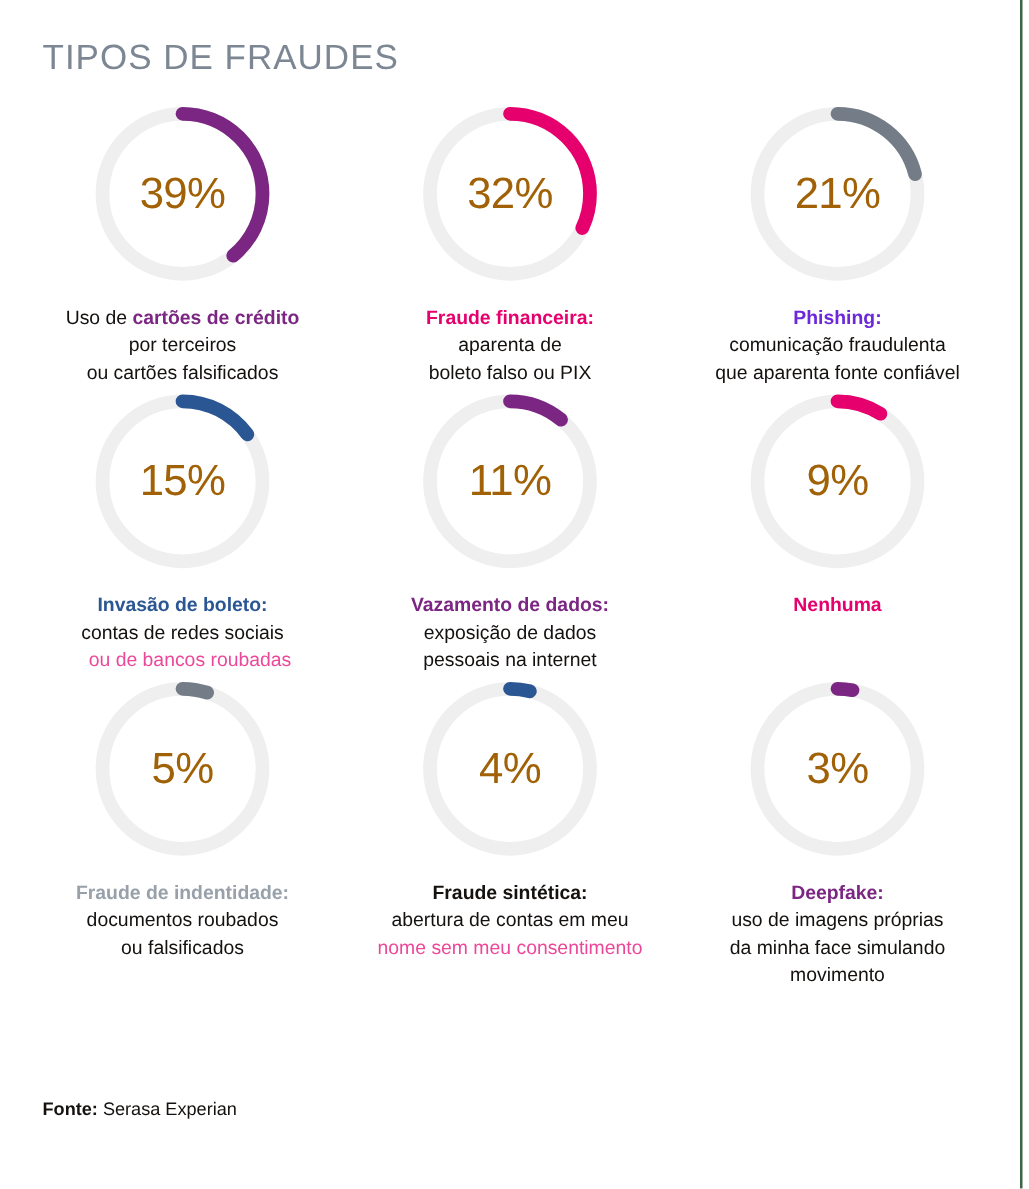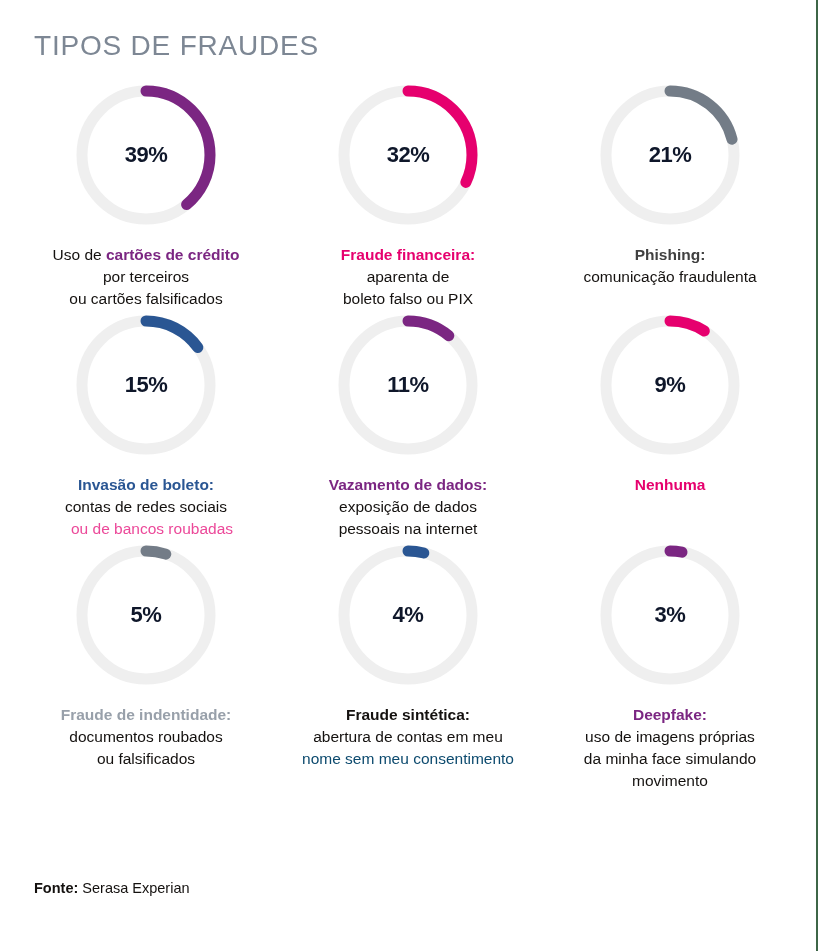--- a/index.html
+++ b/index.html
@@ -67,23 +67,23 @@
   }
   .pct {
     position: absolute;
     left: 0;
     top: 0;
     width: 150px;
     height: 150px;
     display: flex;
     align-items: center;
     justify-content: center;
-    font-size: 22px;
-    font-weight: 700;
-    color: #0f172a;
+    font-size: 35px;
+    font-weight: 400;
+    color: #a16207;
     letter-spacing: -0.5px;
   }
   .label {
     margin-top: 14px;
     text-align: center;
     font-size: 15.5px;
     line-height: 1.42;
     color: #14110f;
     max-width: 258px;
   }
@@ -137,22 +137,23 @@
       </div>
       <div class="cell row-0">
         <div class="donut-wrap">
           <svg class="donut" viewBox="0 0 150 150">
             <circle cx="75" cy="75" r="64" fill="none" stroke="#efefef" stroke-width="11"></circle>
             <circle cx="75" cy="75" r="64" fill="none" stroke="#737c87" stroke-width="11" stroke-linecap="round" stroke-dasharray="84.44601052849364 402.1238596594935" transform="rotate(-90 75 75)"></circle>
           </svg>
           <div class="pct">21%</div>
         </div>
         <div class="label">
-          <div><span class="hl" style="color: #404040;">Phishing:</span></div>
+          <div><span class="hl" style="color: #6d28d9;">Phishing:</span></div>
           <div><span style="color: rgb(20, 17, 15);">comunicação fraudulenta</span></div>
+          <div><span style="color: rgb(20, 17, 15);">que aparenta fonte confiável</span></div>
         </div>
       </div>
       <div class="cell row-1">
         <div class="donut-wrap">
           <svg class="donut" viewBox="0 0 150 150">
             <circle cx="75" cy="75" r="64" fill="none" stroke="#efefef" stroke-width="11"></circle>
             <circle cx="75" cy="75" r="64" fill="none" stroke="#2a5693" stroke-width="11" stroke-linecap="round" stroke-dasharray="60.31857894892402 402.1238596594935" transform="rotate(-90 75 75)"></circle>
           </svg>
           <div class="pct">15%</div>
         </div>
@@ -206,21 +207,21 @@
         <div class="donut-wrap">
           <svg class="donut" viewBox="0 0 150 150">
             <circle cx="75" cy="75" r="64" fill="none" stroke="#efefef" stroke-width="11"></circle>
             <circle cx="75" cy="75" r="64" fill="none" stroke="#2a5693" stroke-width="11" stroke-linecap="round" stroke-dasharray="16.084954386379742 402.1238596594935" transform="rotate(-90 75 75)"></circle>
           </svg>
           <div class="pct">4%</div>
         </div>
         <div class="label">
           <div><span class="hl" style="color: rgb(20, 17, 15);">Fraude sintética:</span></div>
           <div><span style="color: rgb(20, 17, 15);">abertura de contas em meu</span></div>
-          <div><span style="color: #0c4a6e; text-align: right;">nome sem meu consentimento</span></div>
+          <div><span style="color: #ec4899; text-align: right;">nome sem meu consentimento</span></div>
         </div>
       </div>
       <div class="cell row-2">
         <div class="donut-wrap">
           <svg class="donut" viewBox="0 0 150 150">
             <circle cx="75" cy="75" r="64" fill="none" stroke="#efefef" stroke-width="11"></circle>
             <circle cx="75" cy="75" r="64" fill="none" stroke="#7b2682" stroke-width="11" stroke-linecap="round" stroke-dasharray="12.063715789784805 402.1238596594935" transform="rotate(-90 75 75)"></circle>
           </svg>
           <div class="pct">3%</div>
         </div>

